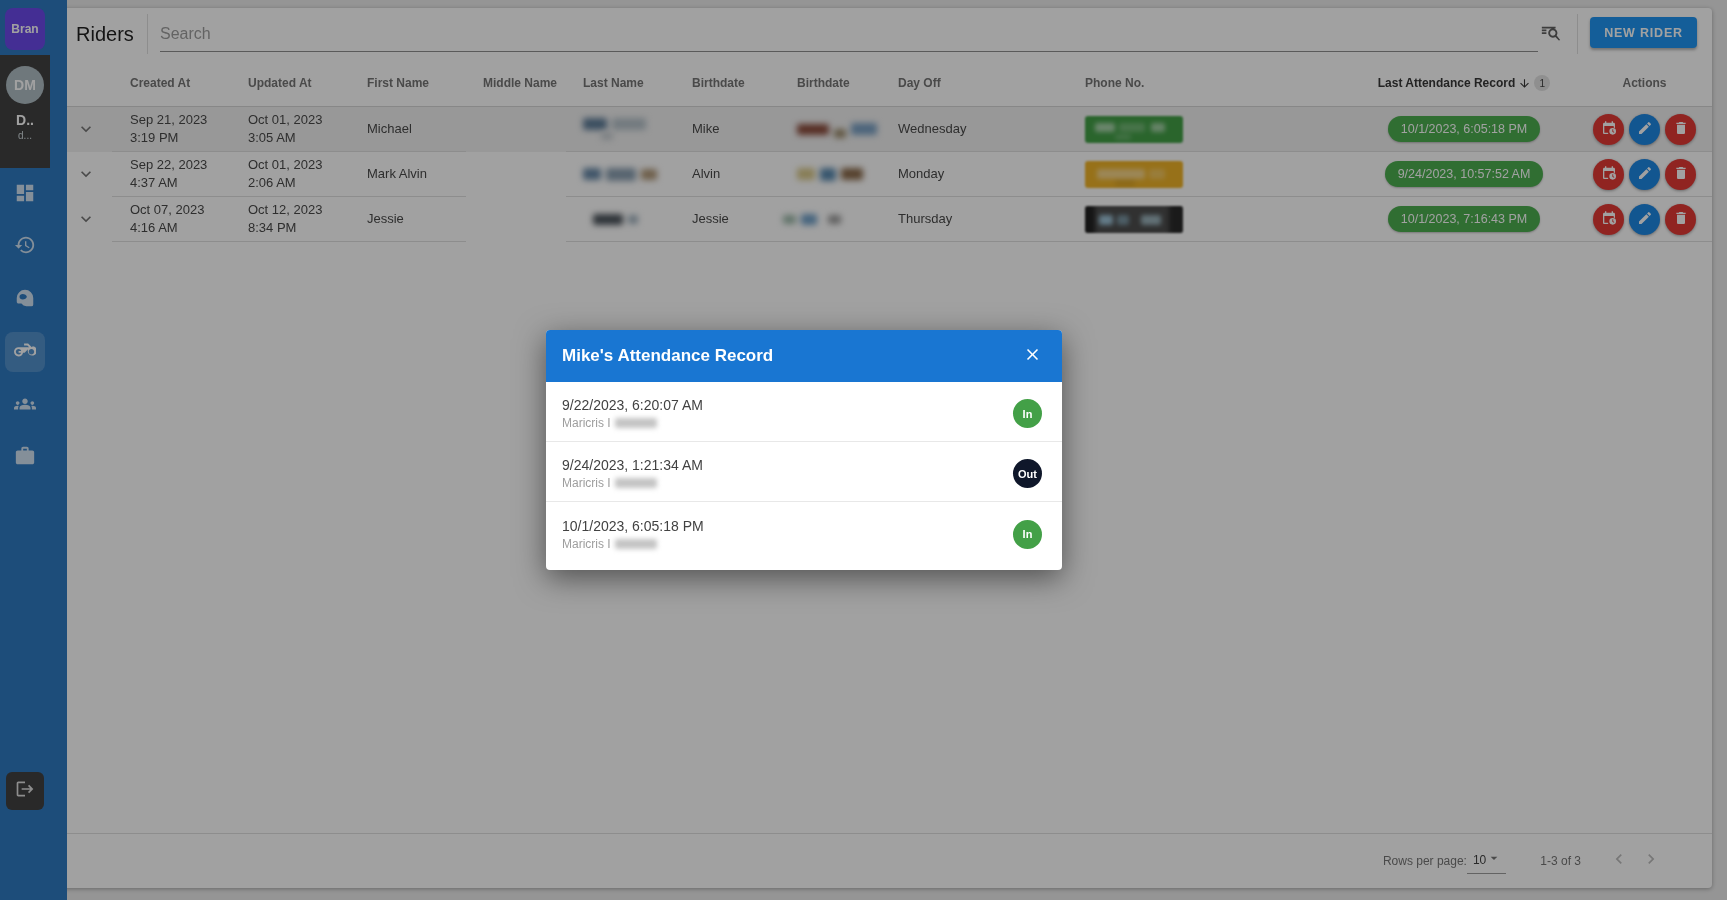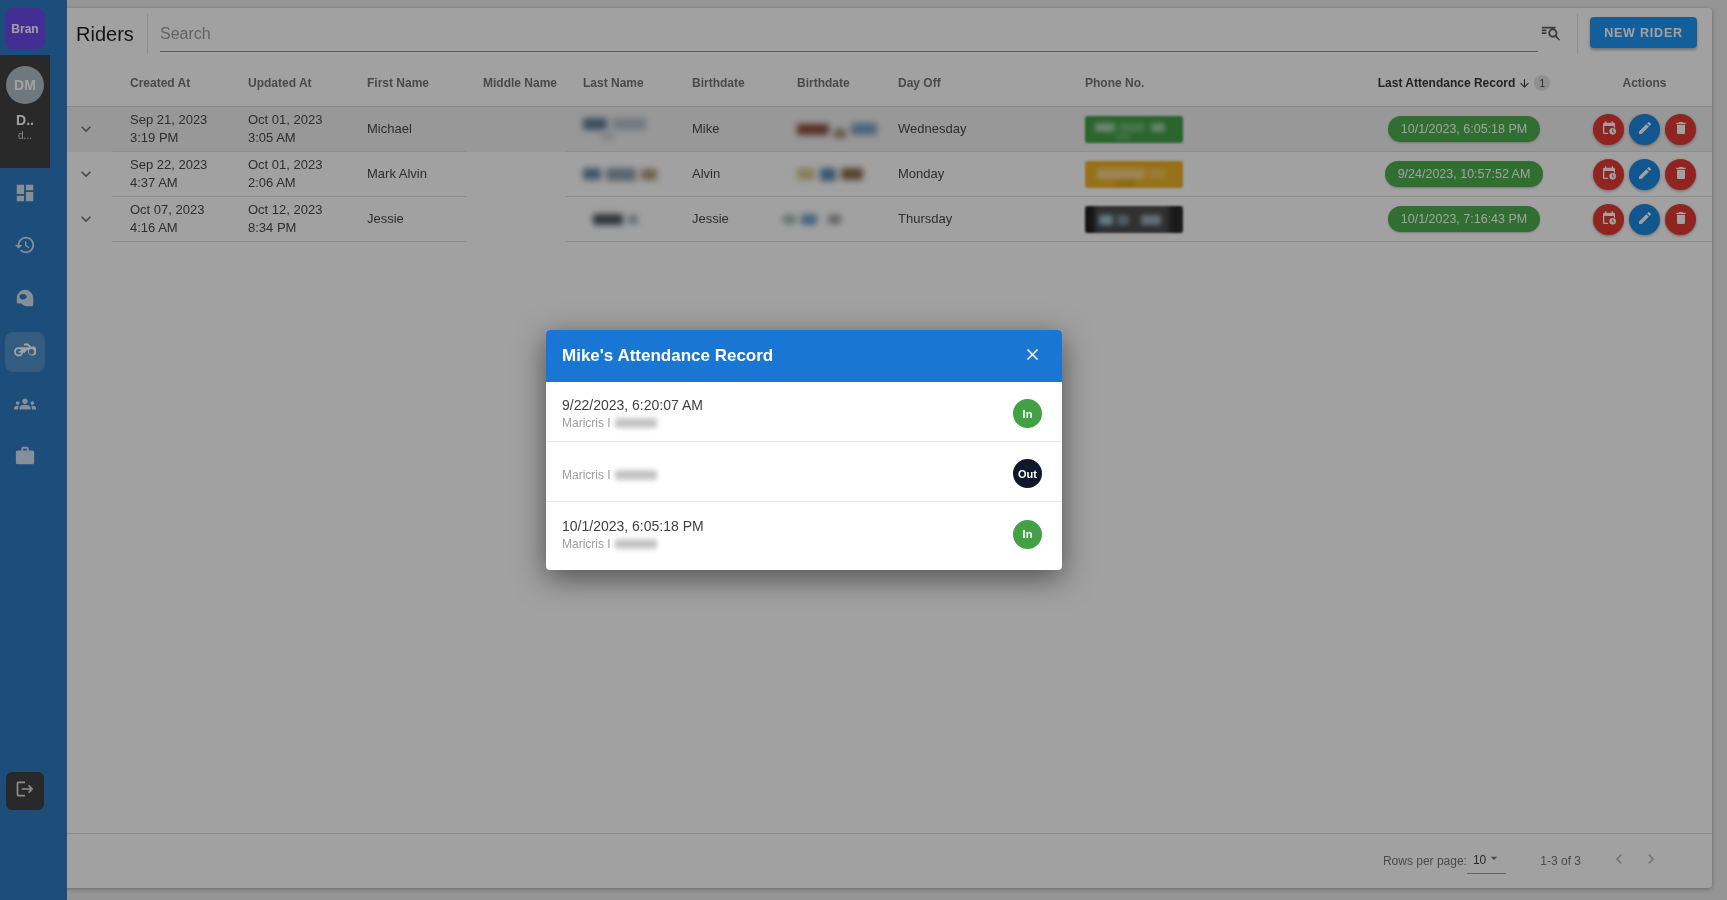--- a/index.html
+++ b/index.html
@@ -503,20 +503,21 @@
         <div class="m-by">
             <span>Maricris I</span>
             <span class="blob"></span>
           </div>
       </div>
       <span class="status-badge in">In</span>
     </div>
 
     <div class="m-row">
       <div class="m-info">
+        <div class="m-date">9/24/2023, 1:21:34 AM</div>
         <div class="m-by">
             <span>Maricris I</span>
             <span class="blob"></span>
           </div>
       </div>
       <span class="status-badge out">Out</span>
     </div>
 
     <div class="m-row">
       <div class="m-info">

